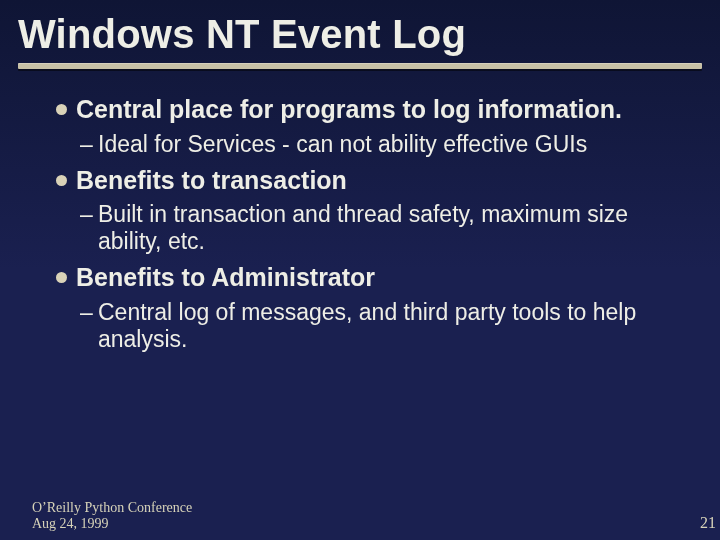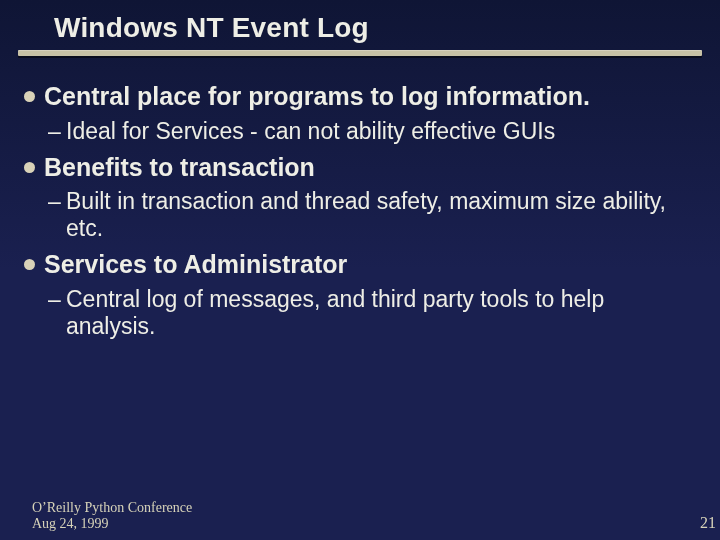--- a/index.html
+++ b/index.html
@@ -14,35 +14,35 @@
   .slide {
     width: 720px;
     height: 540px;
     position: relative;
     padding: 0;
   }
   .title-area {
     padding: 12px 18px 0 18px;
   }
   .title {
-    font-size: 28px;
+    font-size: 40px;
     font-weight: bold;
     color: #eeeee6;
     letter-spacing: 0.2px;
-    margin-left: 36px;
   }
   .title-underline {
     margin-top: 6px;
     height: 6px;
     background: #c7c1a6;
     box-shadow: 0 2px 0 rgba(0,0,0,0.5), inset 0 1px 0 rgba(255,255,255,0.25);
     border-radius: 1px;
   }
   .content {
     padding: 18px 28px 0 22px;
+    margin-left: 32px;
   }
   .l1 {
     position: relative;
     padding-left: 22px;
     font-size: 25px;
     font-weight: bold;
     color: #eeeee6;
     line-height: 1.18;
     margin-top: 8px;
   }
@@ -116,21 +116,21 @@
       <span class="bullet-dot"></span>
       <span>Benefits to transaction</span>
     </div>
     <div class="l2">
       <span class="dash">–</span>
       <span>Built in transaction and thread safety, maximum size ability, etc.</span>
     </div>
 
     <div class="l1">
       <span class="bullet-dot"></span>
-      <span>Services to Administrator</span>
+      <span>Benefits to Administrator</span>
     </div>
     <div class="l2">
       <span class="dash">–</span>
       <span>Central log of messages, and third party tools to help analysis.</span>
     </div>
 
   </div>
 
   <div class="footer">
     <div class="footer-left">

